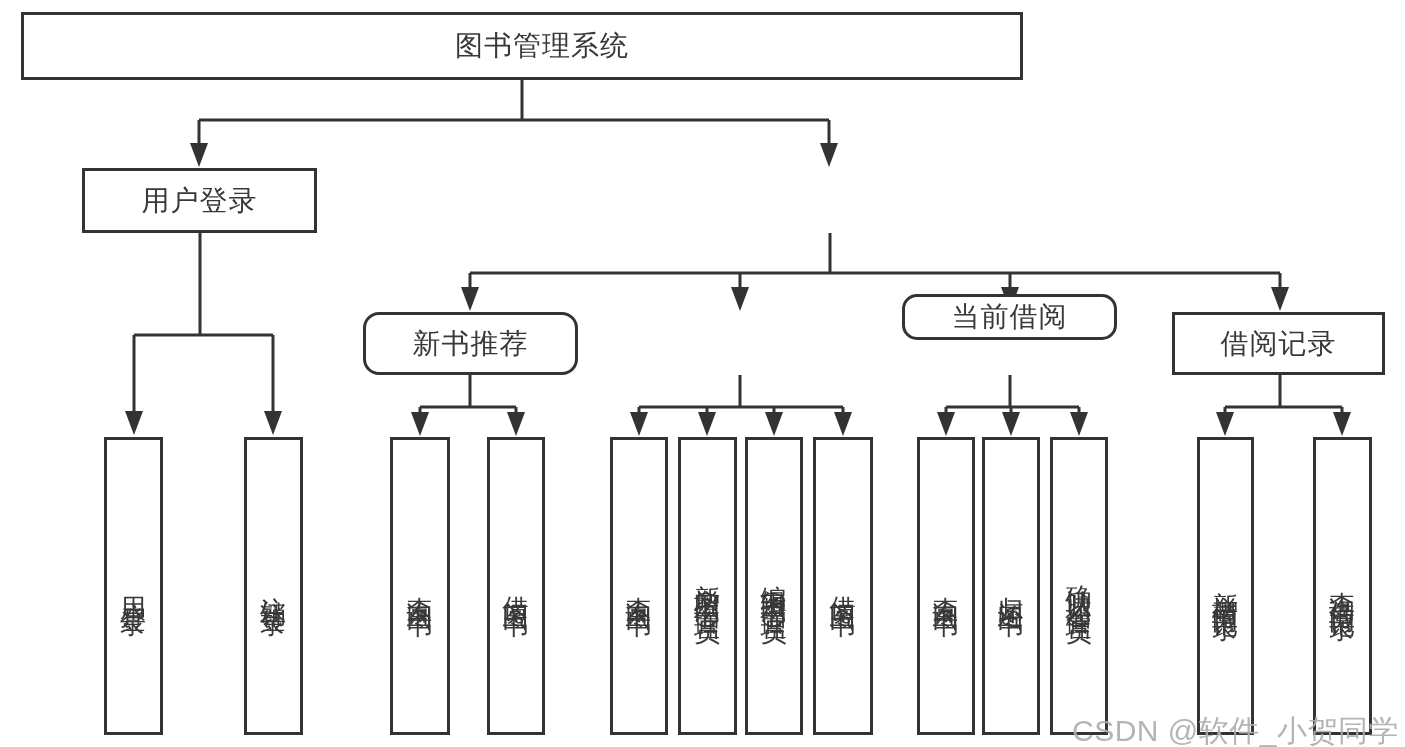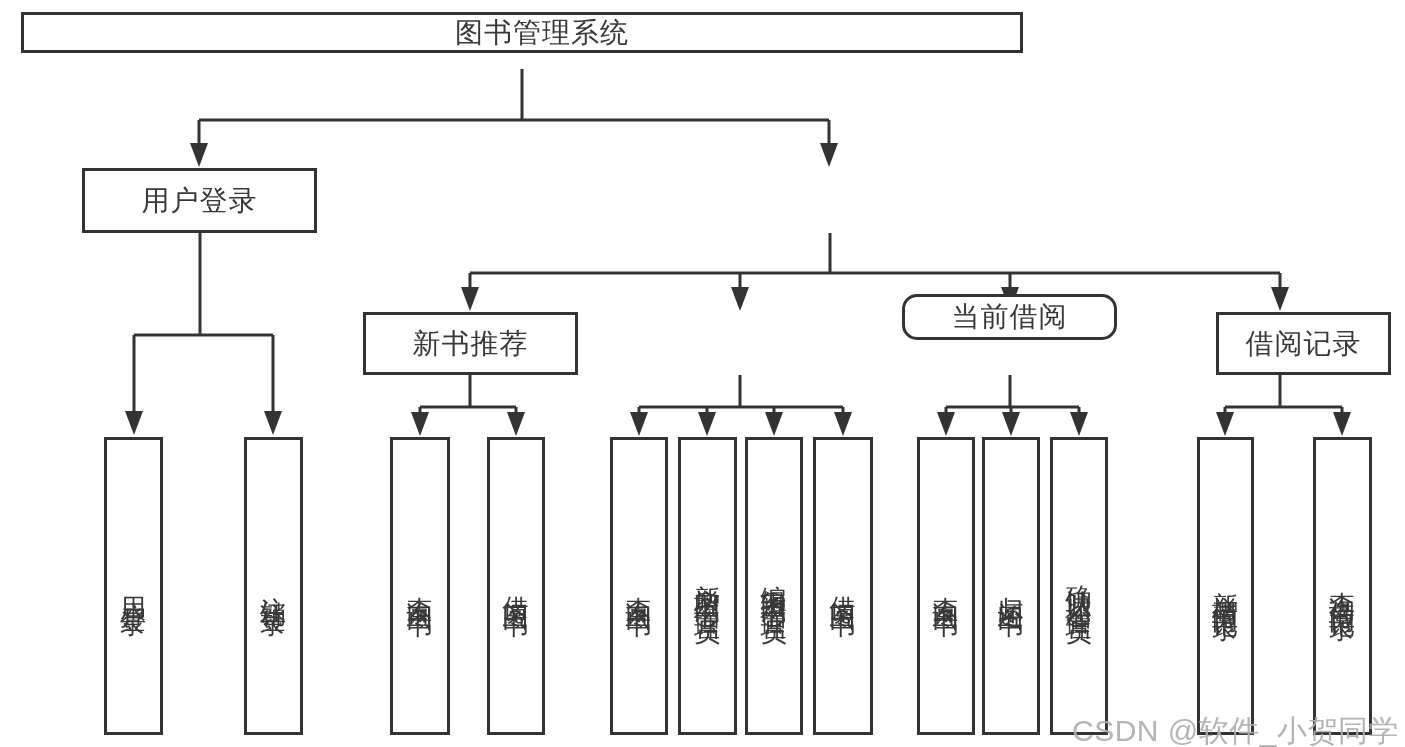--- a/index.html
+++ b/index.html
@@ -94,27 +94,27 @@
       <polygon points="765,412 783,412 774,436"></polygon>
       <polygon points="834,412 852,412 843,436"></polygon>
       <polygon points="937,412 955,412 946,436"></polygon>
       <polygon points="1002,412 1020,412 1011,436"></polygon>
       <polygon points="1070,412 1088,412 1079,436"></polygon>
       <polygon points="1216,412 1234,412 1225,436"></polygon>
       <polygon points="1333,412 1351,412 1342,436"></polygon>
     </g>
   </svg>
 
-  <div class="node hbox" style="left:21px; top:12px; width:1002px; height:41px;padding-left:40px;">图书管理系统</div>
+  <div class="node hbox" style="left:21px; top:12px; width:1002px; height:68px;padding-left:40px;">图书管理系统</div>
 
   <div class="node hbox" style="left:82px; top:168px; width:235px; height:65px;">用户登录</div>
 
-  <div class="node hbox" style="left:363px; top:312px; width:215px; height:63px;">新书推荐</div>
+  <div class="node hbox" style="left:363px; top:312px; width:215px; height:63px;border-radius:16px;">新书推荐</div>
   <div class="node hbox" style="left:902px; top:294px; width:215px; height:46px;border-radius:15px;">当前借阅</div>
-  <div class="node hbox" style="left:1216px; top:312px; width:175px; height:63px;font-family:Liberation Mono, monospace;">借阅记录</div>
+  <div class="node hbox" style="left:1172px; top:312px; width:213px; height:63px;font-family:Liberation Mono, monospace;">借阅记录</div>
 
   <div class="node vbox" style="left:104px; top:437px; width:59px; height:298px;">用户登录</div>
   <div class="node vbox" style="left:244px; top:437px; width:59px; height:298px;">注销登录</div>
 
   <div class="node vbox" style="left:390px; top:437px; width:60px; height:298px;">查询图书</div>
   <div class="node vbox" style="left:487px; top:437px; width:58px; height:298px;">借阅图书</div>
 
   <div class="node vbox" style="left:610px; top:437px; width:58px; height:298px;">查询图书</div>
   <div class="node vbox" style="left:678px; top:437px; width:59px; height:298px;">新增图书（管理员）</div>
   <div class="node vbox" style="left:745px; top:437px; width:58px; height:298px;">编辑图书（管理员）</div>

